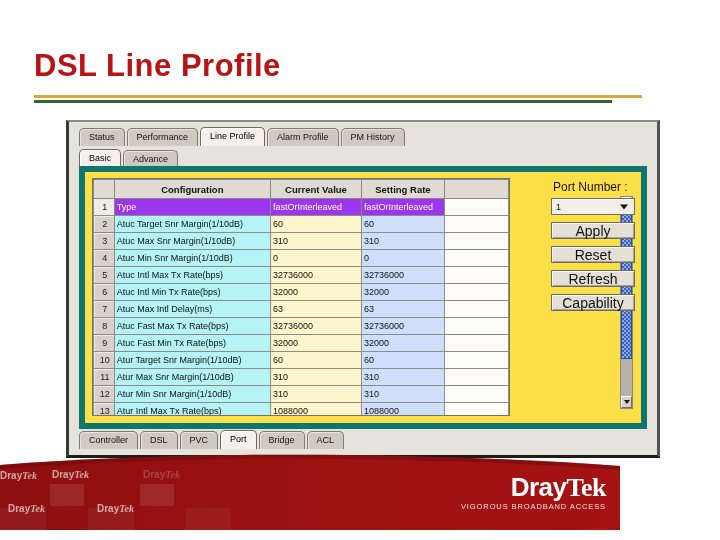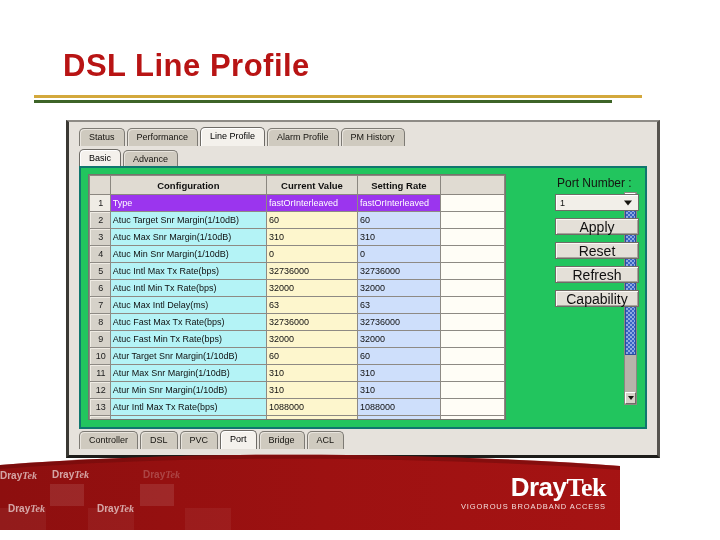--- a/index.html
+++ b/index.html
@@ -18,21 +18,20 @@
   
   #slide-title {
     position: absolute;
     left: 34px;
     top: 48px;
     font-size: 31px;
     font-weight: bold;
     color: #b81414;
     letter-spacing: 0.5px;
     white-space: nowrap;
-    margin-left: 29px;
   }
   #title-rule {
     position: absolute;
     left: 34px;
     top: 95px;
     width: 608px;
     height: 7px;
   }
   #title-rule .rule-gold {
     position: absolute;
@@ -96,22 +95,22 @@
     padding-bottom: 4px;
   }
 
   
   #content-pane {
     position: absolute;
     left: 10px;
     top: 44px;
     right: 10px;
     bottom: 26px;
-    background: #22c55e;
-    border: 2px solid #0f766e;
+    background: #fde047;
+    border: 6px solid #0f766e;
     box-sizing: border-box;
   }
 
   
   #grid-wrap {
     position: absolute;
     left: 7px;
     top: 6px;
     width: 418px;
     bottom: 7px;

